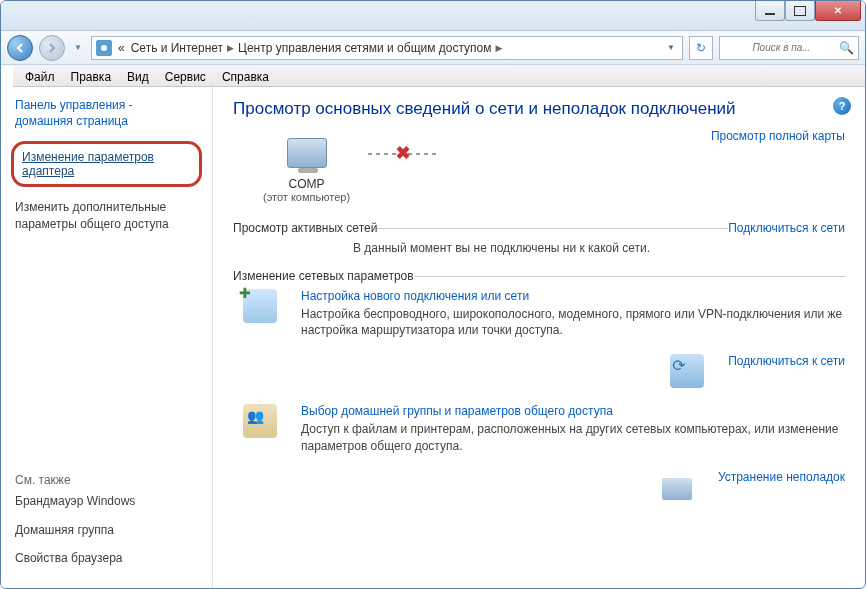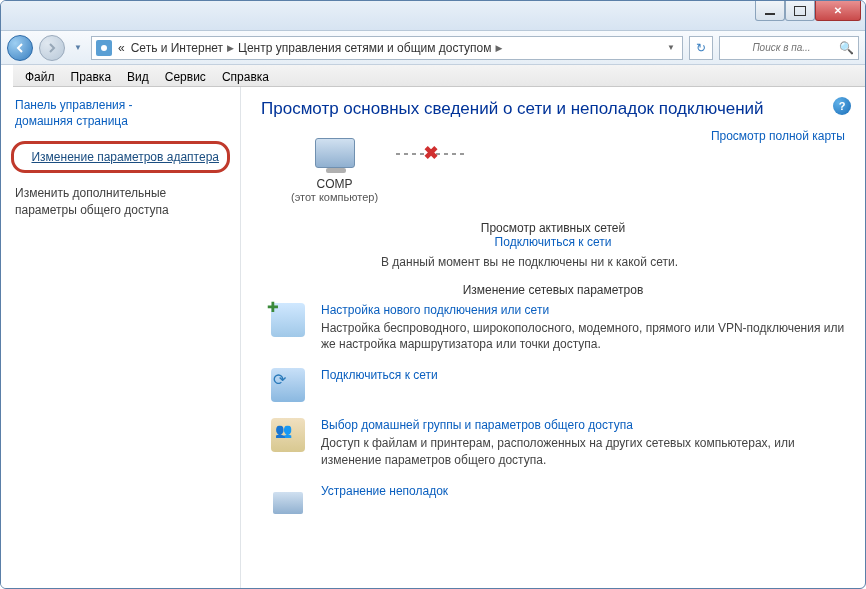--- a/index.html
+++ b/index.html
@@ -23,47 +23,47 @@
   .bc-sep { color:#666; font-size:9px; }
   .bc-item { cursor:pointer; padding:0 2px; }
   .addr-dd { margin-left:auto; color:#666; font-size:8px; cursor:pointer; padding:0 3px; }
   .refresh-btn { width:24px; height:24px; border:1px solid #a8b8c8; background:#fff; display:flex; align-items:center; justify-content:center; cursor:pointer; color:#3a7fc0; }
   .searchbox { width:140px; height:24px; border:1px solid #a8b8c8; background:#fff; display:flex; align-items:center; padding:0 4px; }
   .searchbox input { border:none; outline:none; flex:1; font-size:10px; font-style:italic; color:#888; width:100px;text-align:center; }
   .search-icon { color:#3a7fc0; font-size:12px; }
   .menubar { height: 22px; background: linear-gradient(#f4f4f4,#e8e8e8); border-bottom: 1px solid #c8c8c8; display:flex; align-items:flex-end; padding:0 4px; font-size:12px;margin-left:12px; }
   .menu-item { padding: 2px 8px; cursor:pointer; }
   .body { flex:1; display:flex; overflow:hidden; }
-  .sidebar { width: 240px; background:#fff; padding: 10px 14px; border-right:1px solid #e0e4e8; position:relative; }
+  .sidebar { width: 212px; background:#fff; padding: 10px 14px; border-right:1px solid #e0e4e8; position:relative; }
   .side-link { color:#404040; font-size:12px; line-height:1.35; margin-bottom:12px; cursor:pointer; display:block; }
   .side-link.home { color:#0a5fbf; }
-  .highlighted { border:3px solid #c0392b; border-radius:14px; padding:6px 8px; margin: 6px -4px 12px -4px; color:#1a4d80; text-decoration:underline;text-align:right; }
+  .highlighted { border:3px solid #c0392b; border-radius:14px; padding:6px 8px; margin: 6px -4px 12px -4px; color:#1a4d80; text-decoration:underline; }
   .see-also-block { position:absolute; bottom:10px; left:14px; right:14px; }
   .see-also-hdr { color:#666; font-size:12px; margin-bottom:6px; }
   .main { flex:1; padding: 12px 20px 10px 20px; overflow-y:auto; position:relative; }
   .help-icon { position:absolute; top:10px; right:14px; width:18px; height:18px; border-radius:50%; background:radial-gradient(circle at 30% 30%,#5fb0e8,#1a6db8); color:#fff; display:flex; align-items:center; justify-content:center; font-size:11px; font-weight:bold; cursor:pointer; }
   .page-title { color:#003399; font-size:17px; font-weight:normal; margin-bottom:14px; }
   .full-map-link { float:right; color:#0a5fbf; font-size:12px; cursor:pointer; margin-top:-4px; }
   .network-map { display:flex; align-items:flex-start; gap:18px; margin-bottom: 18px; padding-left:30px; }
   .map-node { text-align:center; }
   .map-icon { width:46px; height:40px; margin:0 auto 4px; display:flex; align-items:center; justify-content:center; }
   .comp-icon { width:40px; height:30px; background:linear-gradient(#d0e0f0,#90b0d0); border:1px solid #7090b0; border-radius:3px; position:relative; }
   .comp-icon::after { content:""; position:absolute; bottom:-6px; left:10px; width:20px; height:5px; background:#b0b0b0; border-radius:2px; }
   .globe-icon { width:36px; height:36px; border-radius:50%; background:radial-gradient(circle at 30% 25%,#a0e0f0,#3090c0); position:relative; }
   .globe-icon::before { content:""; position:absolute; top:8px; left:6px; width:14px; height:10px; background:#5a9e4a; border-radius:3px 5px 4px 2px; }
   .map-label { font-size:12px; color:#333; }
   .map-sublabel { font-size:11px; color:#555; }
   .map-line { width:70px; height:2px; background:repeating-linear-gradient(90deg,#999 0 4px, transparent 4px 8px); margin-top:20px; position:relative; }
   .map-x { position:absolute; left:50%; top:-10px; transform:translateX(-50%); width:20px; height:20px; color:#d03030; font-size:18px; font-weight:bold; display:flex; align-items:center; justify-content:center; }
-  .section-hdr { font-size:12px; color:#333; margin: 14px 0 6px 0; display:flex; align-items:center; gap:0;flex-direction:column; }
+  .section-hdr { font-size:12px; color:#333; margin: 14px 0 6px 0; display:flex; align-items:center; gap:0; }
   .section-hdr .rule { flex:1; height:1px; background:#ccc; }
   .section-hdr .rlink { color:#0a5fbf; cursor:pointer; font-size:12px; }
   .sub-text { font-size:12px; color:#444; padding-left:120px; margin-bottom:10px; }
   .action-list { margin-top:6px; padding-left:10px; }
-  .action-item { display:flex; gap:16px; margin-bottom:16px; }
+  .action-item { display:flex; gap:24px; margin-bottom:16px;justify-content:flex-end; }
   .action-icon { width:34px; height:34px; flex-shrink:0; display:flex; align-items:center; justify-content:center; }
   .ai-setup { background:linear-gradient(#d0e8ff,#a0c8e8); border-radius:4px; position:relative; }
   .ai-setup::before { content:"✚"; color:#3a8a3a; font-size:14px; position:absolute; top:-4px; left:-4px; }
   .ai-connect { background:linear-gradient(#c8e0f8,#8ab8e0); border-radius:4px; position:relative; }
   .ai-connect::before { content:"⟳"; color:#2a7aba; font-size:16px; position:absolute; top:2px; left:2px; }
   .ai-homegroup { background:linear-gradient(#f0e0c0,#d8c890); border-radius:4px; position:relative; }
   .ai-homegroup::before { content:"👥"; font-size:14px; position:absolute; top:4px; left:4px; }
   .ai-troubleshoot { width:30px; height:22px; background:linear-gradient(#d0e0f0,#90b0d0); border-radius:2px; position:relative; margin-top:4px;}
   .action-text .atitle { color:#0a5fbf; font-size:12px; cursor:pointer; display:block; margin-bottom:3px; }
   .action-text .adesc { font-size:12px; color:#444; line-height:1.35; }
@@ -120,20 +120,26 @@
     <div class="menu-item">Справка</div>
   </div>
 
   <div class="body">
     <div class="sidebar">
       <span class="side-link home" style="white-space:pre-line;">Панель управления -
 домашняя страница</span>
       <div class="highlighted">Изменение параметров адаптера</div>
       <span class="side-link">Изменить дополнительные параметры общего доступа</span>
 
+      <div class="see-also-block">
+        <div class="see-also-hdr">См. также</div>
+        <span class="side-link">Брандмауэр Windows</span>
+        <span class="side-link">Домашняя группа</span>
+        <span class="side-link">Свойства браузера</span>
+      </div>
     </div>
 
     <div class="main">
       <div class="help-icon">?</div>
       <div class="page-title">Просмотр основных сведений о сети и неполадок подключений</div>
       <span class="full-map-link">Просмотр полной карты</span>
 
       <div class="network-map">
         <div class="map-node">
           <div class="map-icon">

